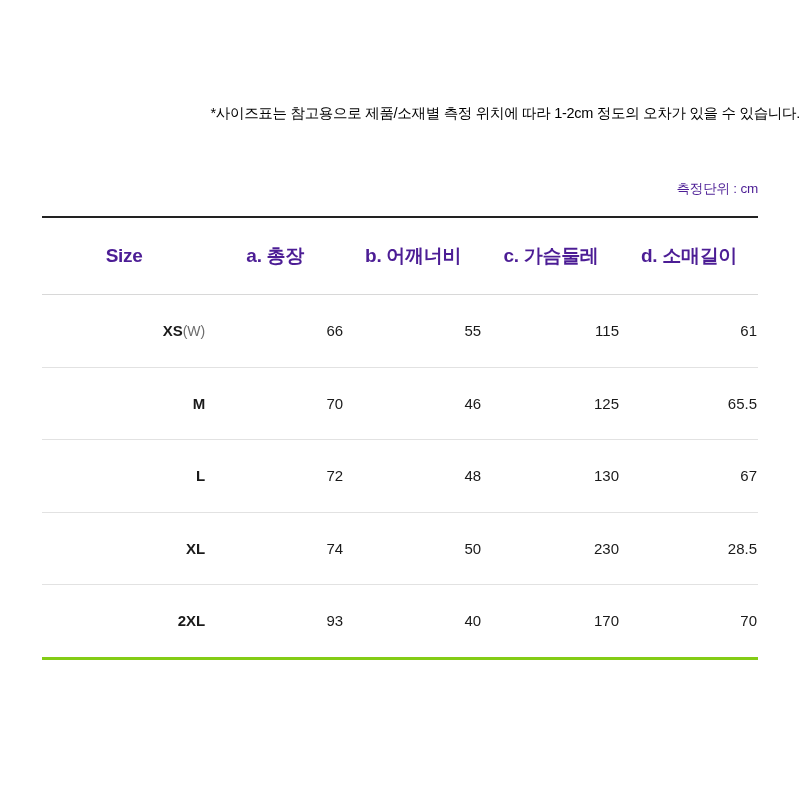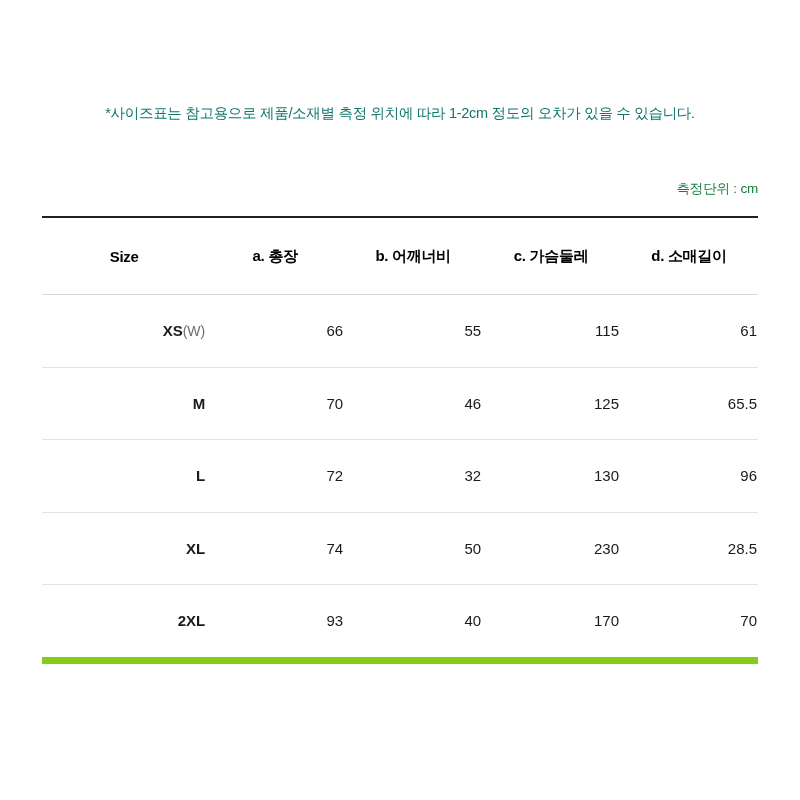--- a/index.html
+++ b/index.html
@@ -18,68 +18,68 @@
     position: relative;
     width: 800px;
     height: 800px;
     box-sizing: border-box;
   }
   .notice {
     position: absolute;
     top: 104px;
     left: 0;
     width: 800px;
-    text-align: center;
+    text-align: right;
     font-size: 14.5px;
-    color: #0f766e;
+    color: #000000;
     letter-spacing: -0.3px;
     white-space: nowrap;
   }
   .unit {
     position: absolute;
     top: 180px;
     right: 42px;
     font-size: 13.5px;
-    color: #15803d;
+    color: #4c1d95;
     letter-spacing: -0.2px;
   }
   .table-wrap {
     position: absolute;
     top: 216px;
     left: 42px;
     width: 716px;
   }
   table.size-table {
     width: 100%;
     border-collapse: collapse;
     table-layout: fixed;
   }
   table.size-table thead th {
     border-top: 2px solid #222222;
     border-bottom: 1px solid #d8d8d8;
     height: 74px;
-    font-size: 15px;
+    font-size: 19px;
     font-weight: bold;
-    color: #000000;
+    color: #4c1d95;
     letter-spacing: -0.3px;
     vertical-align: middle;
   }
   table.size-table thead th .prefix {
     font-weight: bold;
   }
   table.size-table tbody td {
     border-bottom: 1px solid #e2e2e2;
     height: 69.5px;
     text-align: right;
     font-size: 15px;
     color: #1a1a1a;
     vertical-align: middle;
   }
   table.size-table tbody tr:last-child td {
-    border-bottom: 7px solid #84cc16;
+    border-bottom: 3px solid #84cc16;
     margin-top: 22px;
   }
   td.size-cell {
     font-weight: bold;
   }
   td.size-cell .w-suffix {
     font-weight: normal;
     color: #6d6d6d;
     font-size: 14px;
   }
@@ -147,23 +147,23 @@
           <td>70</td>
           <td>46</td>
           <td>125</td>
           <td>65.5</td>
         </tr>
         <tr>
           <td class="size-cell">
             <span>L</span><span class="w-suffix"></span>
           </td>
           <td>72</td>
-          <td>32</td>
+          <td>48</td>
           <td>130</td>
-          <td>96</td>
+          <td>67</td>
         </tr>
         <tr>
           <td class="size-cell">
             <span>XL</span><span class="w-suffix"></span>
           </td>
           <td>74</td>
           <td>50</td>
           <td>230</td>
           <td>28.5</td>
         </tr>

